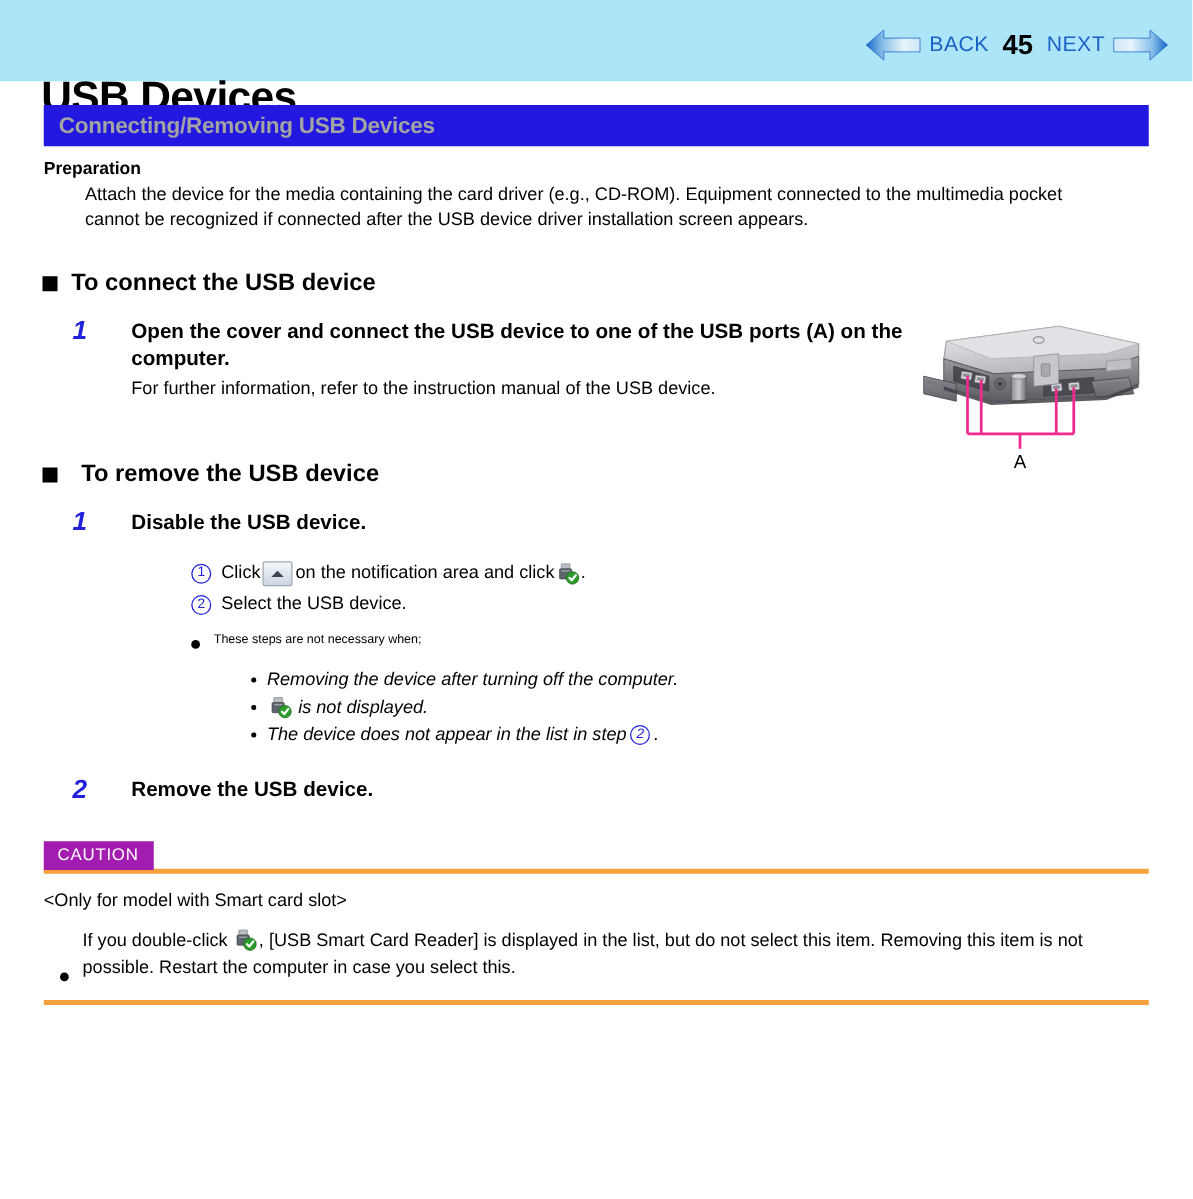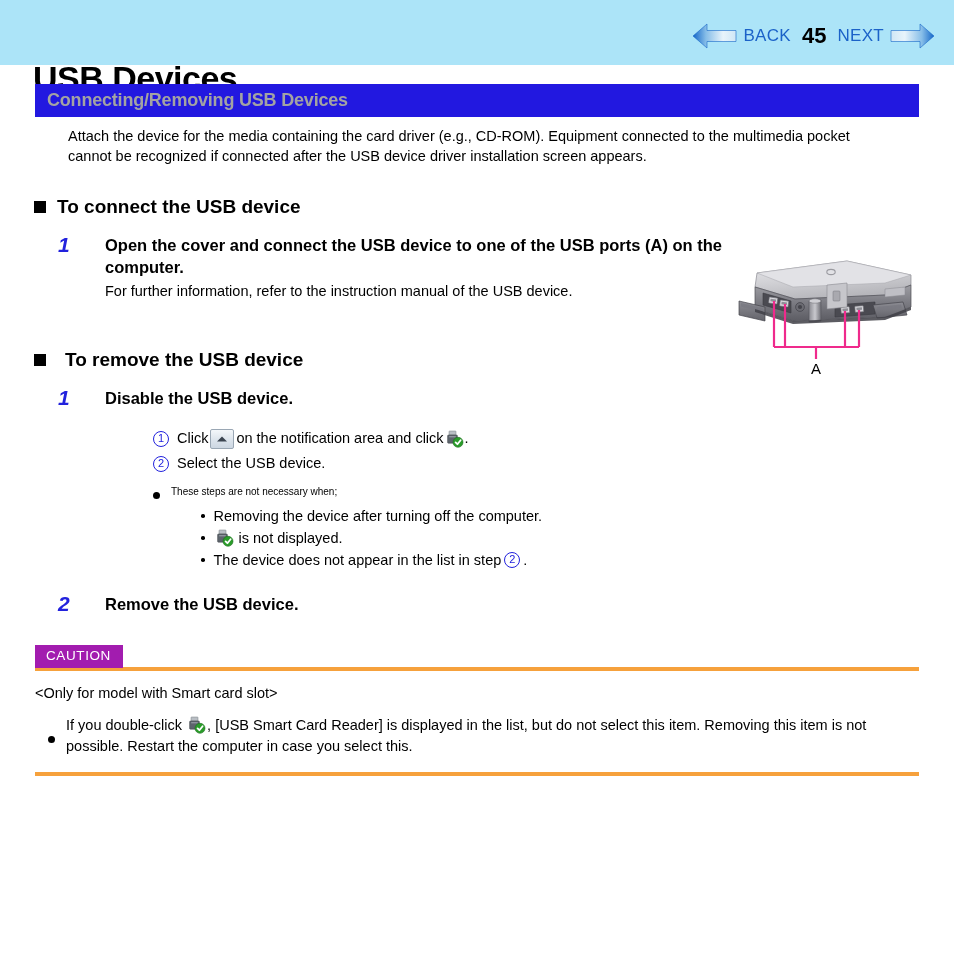--- a/index.html
+++ b/index.html
@@ -211,21 +211,22 @@
   .dot {
     flex: none;
     width: 7px;
     height: 7px;
     border-radius: 50%;
     background: #000;
     margin: 7px 11px 0 0;
   }
   .sub-bullets {
     margin-left: 96px;
-    margin-top: 2px;
+    margin-top: 10px;
+    font-style: italic;
   }
   .sub-row {
     display: flex;
     align-items: center;
     font-size: 14.5px;
     line-height: 22px;
   }
   .sdot {
     flex: none;
     width: 3.5px;
@@ -293,21 +294,21 @@
   .caution-body {
     padding-top: 38px;
   }
   .caution-note {
     margin-left: 35px;
     font-size: 14.5px;
     line-height: 21px;
   }
   .caution-bullet {
     display: flex;
-    align-items: center;
+    align-items: flex-end;
     margin-left: 48px;
     margin-top: 11px;
     width: 866px;
   }
   .caution-bullet .txt {
     font-size: 14.5px;
     line-height: 21px;
   }
   .caution-rule-bot {
     margin: 15px 0 0 35px;
@@ -354,20 +355,21 @@
     </svg>
   </span>
 </div>
 
 <div class="section-bar">
   <span class="section-bar-title">Connecting/Removing USB Devices</span>
 </div>
 
 <div class="content">
 
+  <div class="prep-title">Preparation</div>
   <div class="prep-body">Attach the device for the media containing the card driver (e.g., CD-ROM). Equipment connected to the multimedia pocket cannot be recognized if connected after the USB device driver installation screen appears.</div>
 
   <div class="head2">
     <span class="sq"></span>
     <span>To connect the USB device</span>
   </div>
 
   <div class="step-row">
     <div class="step-num">1</div>
     <div class="step-body">

